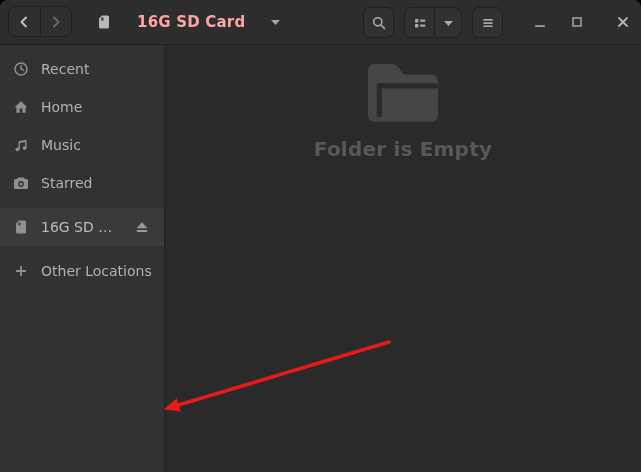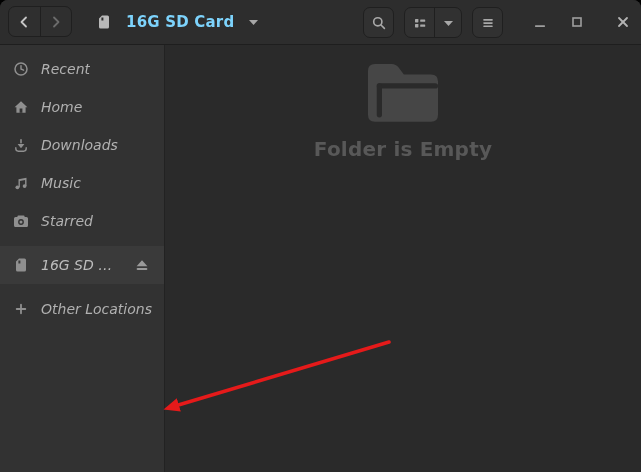--- a/index.html
+++ b/index.html
@@ -7,38 +7,38 @@
     position:relative;width:641px;height:472px;overflow:hidden;
     background:#2a2a2a;border-radius:8px 8px 0 0;
     font-family:"DejaVu Sans","Liberation Sans",sans-serif;
     -webkit-font-smoothing:antialiased;
   }
   
   .headerbar{position:absolute;left:0;top:0;width:641px;height:44px;background:#2d2d2d;border-bottom:1px solid #1e1e1e;}
   .navgroup{position:absolute;left:8px;top:6px;width:64px;height:31px;display:flex;border:1px solid #1f1f1f;border-radius:7px;box-sizing:border-box;background:#2f2f2f;}
   .navbtn{flex:1;display:flex;align-items:center;justify-content:center;color:#c6c6c6;}
   .navbtn.fwd{border-left:1px solid #1f1f1f;color:#6b6b6b;}
-  .titlegroup{position:absolute;left:96px;top:0;height:44px;display:flex;align-items:center;gap:14px;color:#7dd3fc;}
+  .titlegroup{position:absolute;left:96px;top:0;height:44px;display:flex;align-items:center;gap:25px;color:#fca5a5;}
   .titlegroup .title{font-size:15px;font-weight:600;letter-spacing:.2px;}
   .icn{display:inline-flex;align-items:center;justify-content:center;}
   .btn{position:absolute;top:7px;height:31px;background:#313131;border:1px solid #1f1f1f;border-radius:7px;box-sizing:border-box;display:flex;align-items:center;justify-content:center;color:#a8a8a8;}
   .btn.search{left:363px;width:31px;}
   .btn.viewsplit{left:404px;width:58px;padding:0;}
   .viewsplit .half{height:100%;display:flex;align-items:center;justify-content:center;}
   .viewsplit .half.list{width:30px;}
   .viewsplit .half.caret{width:26px;border-left:1px solid #1f1f1f;}
   .btn.menu{left:472px;width:31px;}
   .winctl{position:absolute;top:0;height:44px;display:flex;align-items:center;justify-content:center;color:#9e9e9e;width:24px;}
   .winctl.min{left:528px;}
   .winctl.max{left:565px;}
   .winctl.close{left:611px;color:#b3b3b3;}
   
   .body{position:absolute;left:0;top:45px;width:641px;height:427px;display:flex;}
   .sidebar{width:165px;background:#323232;border-right:1px solid #222;box-sizing:border-box;padding-top:5px;flex-shrink:0;position:relative;}
-  .srow{height:38px;display:flex;align-items:center;padding-left:13px;gap:12px;color:#b1b1b1;font-size:14px;cursor:default;font-style:italic;}
+  .srow{height:38px;display:flex;align-items:center;padding-left:13px;gap:12px;color:#b1b1b1;font-size:14px;cursor:default;}
   .srow .sicon{color:#8f8f8f;width:16px;height:16px;}
   .srow.mount{margin-top:6px;background:#3a3a3a;color:#bdbdbd;padding-right:14px;}
   .srow.mount .eject{margin-left:auto;color:#9a9a9a;}
   .srow.other{margin-top:6px;}
   .label{white-space:nowrap;overflow:hidden;text-overflow:ellipsis;}
   
   .main{flex:1;display:flex;flex-direction:column;align-items:center;justify-content:flex-start;padding-top:12px;}
   .emptyicon{color:#464646;margin-bottom:10px;}
   .emptymsg{color:#585858;font-size:20px;font-weight:700;letter-spacing:.2px;}
   
@@ -164,30 +164,20 @@
         <span class="icn sicon">
           <svg width="16" height="16" viewBox="0 0 16 16">
               <path d="M8,2.2 L14.4,8.2 H12.6 V13.8 H3.4 V8.2 H1.6 Z" fill="currentColor"></path>
               <rect x="6.6" y="9.5" width="2.8" height="4.3" fill="#323232"></rect>
             </svg>
         </span>
         <span class="label">Home</span>
       </div>
 
 
-      <div class="srow">
-        <span class="icn sicon">
-          <svg width="16" height="16" viewBox="0 0 16 16">
-              <rect x="7.2" y="2" width="1.6" height="4.6" rx="0.8" fill="currentColor"></rect>
-              <polygon points="4.6,7 11.4,7 8,11.2" fill="currentColor"></polygon>
-              <path d="M2.8,10.8 v0.8 a2.6,2.6 0 0 0 2.6,2.6 h5.2 a2.6,2.6 0 0 0 2.6,-2.6 v-0.8" fill="none" stroke="currentColor" stroke-width="1.4" stroke-linecap="round"></path>
-            </svg>
-        </span>
-        <span class="label">Downloads</span>
-      </div>
 
       <div class="srow">
         <span class="icn sicon">
           <svg width="16" height="16" viewBox="0 0 16 16">
               <circle cx="4.4" cy="12.3" r="1.9" fill="currentColor"></circle>
               <circle cx="11.6" cy="11.1" r="1.9" fill="currentColor"></circle>
               <polygon points="5.5,12.3 5.5,4.2 13.5,2.8 13.5,11.1 12.1,11.1 12.1,5 6.9,5.9 6.9,12.3" fill="currentColor"></polygon>
             </svg>
         </span>
         <span class="label">Music</span>

